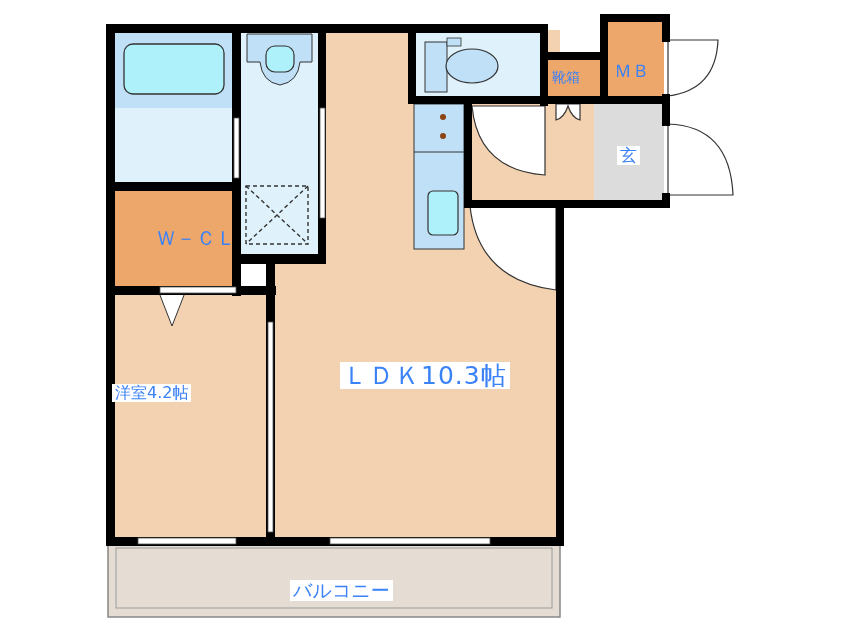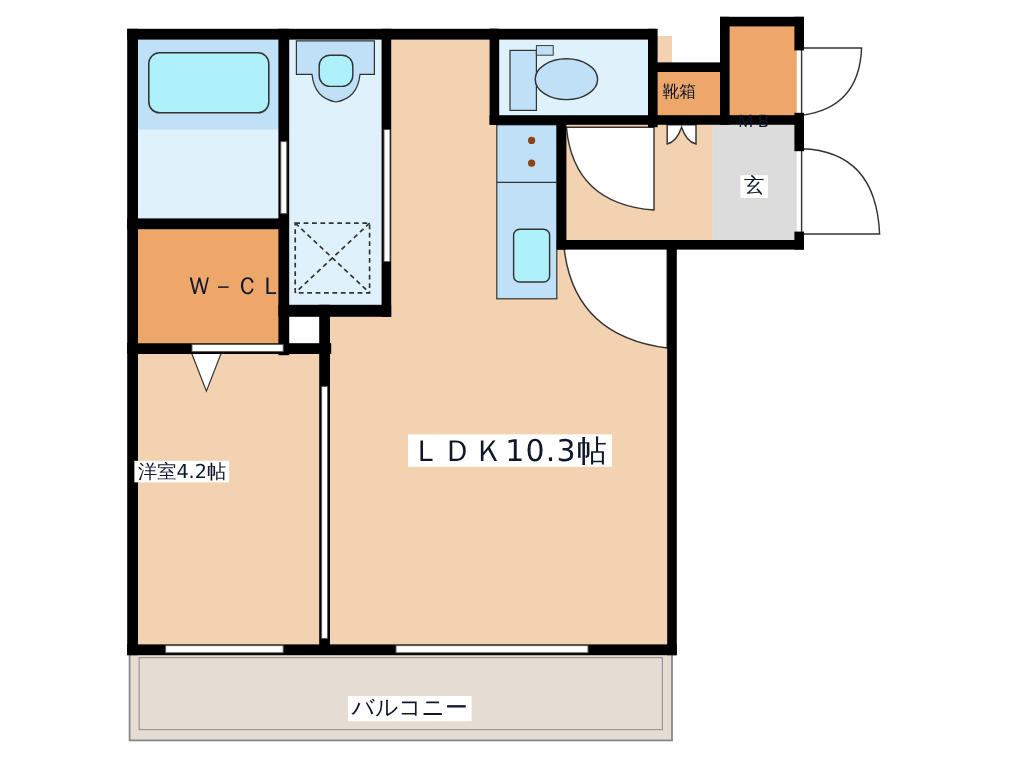--- a/index.html
+++ b/index.html
@@ -1,19 +1,19 @@
 <!DOCTYPE html>
 <html><head>
 <meta charset="utf-8">
 <style>
   html, body { margin:0; padding:0; background:#ffffff; }
   body { width:846px; height:634px; position:relative; overflow:hidden;
          font-family:"DejaVu Sans", sans-serif; }
   #plan { position:absolute; left:0; top:0; }
-  .lbl { position:absolute; color:#0f172a; white-space:nowrap; line-height:1; }
+  .lbl { position:absolute; color:#3b82f6; white-space:nowrap; line-height:1; }
   .lbl.bg { background:#fff; padding:1px 3px; }
 </style>
 </head>
 <body>
 
 <svg id="plan" width="846" height="634" viewBox="0 0 846 634">
 
   <rect x="108" y="540" width="452" height="77" fill="#e5ddd3" stroke="#888" stroke-width="1.5"></rect>
   <rect x="116" y="548" width="436" height="60" fill="none" stroke="#999" stroke-width="1"></rect>
 
@@ -96,15 +96,15 @@
     <rect x="320" y="108" width="5" height="110"></rect>
     <rect x="268" y="322" width="5" height="210"></rect>
     <rect x="160" y="287" width="76" height="6"></rect>
   </g>
 </svg>
 
 <div class="lbl bg" style="left:340px;top:362px;font-size:25px;letter-spacing:1px;text-align:center;">ＬＤＫ10.3帖</div>
 <div class="lbl bg" style="left:112px;top:384px;font-size:16px;">洋室4.2帖</div>
 <div class="lbl" style="left:116px;top:228px;font-size:20px;padding-left:40px;">Ｗ－ＣＬ</div>
 <div class="lbl" style="left:552px;top:70px;font-size:14px;">靴箱</div>
-<div class="lbl" style="left:614px;top:62px;font-size:15px;margin-top:32px;">ＭＢ</div>
+<div class="lbl" style="left:614px;top:62px;font-size:18px;">ＭＢ</div>
 <div class="lbl bg" style="left:617px;top:146px;font-size:17px;">玄</div>
 <div class="lbl bg" style="left:290px;top:580px;font-size:19px;">バルコニー</div>
 
 </body></html>

